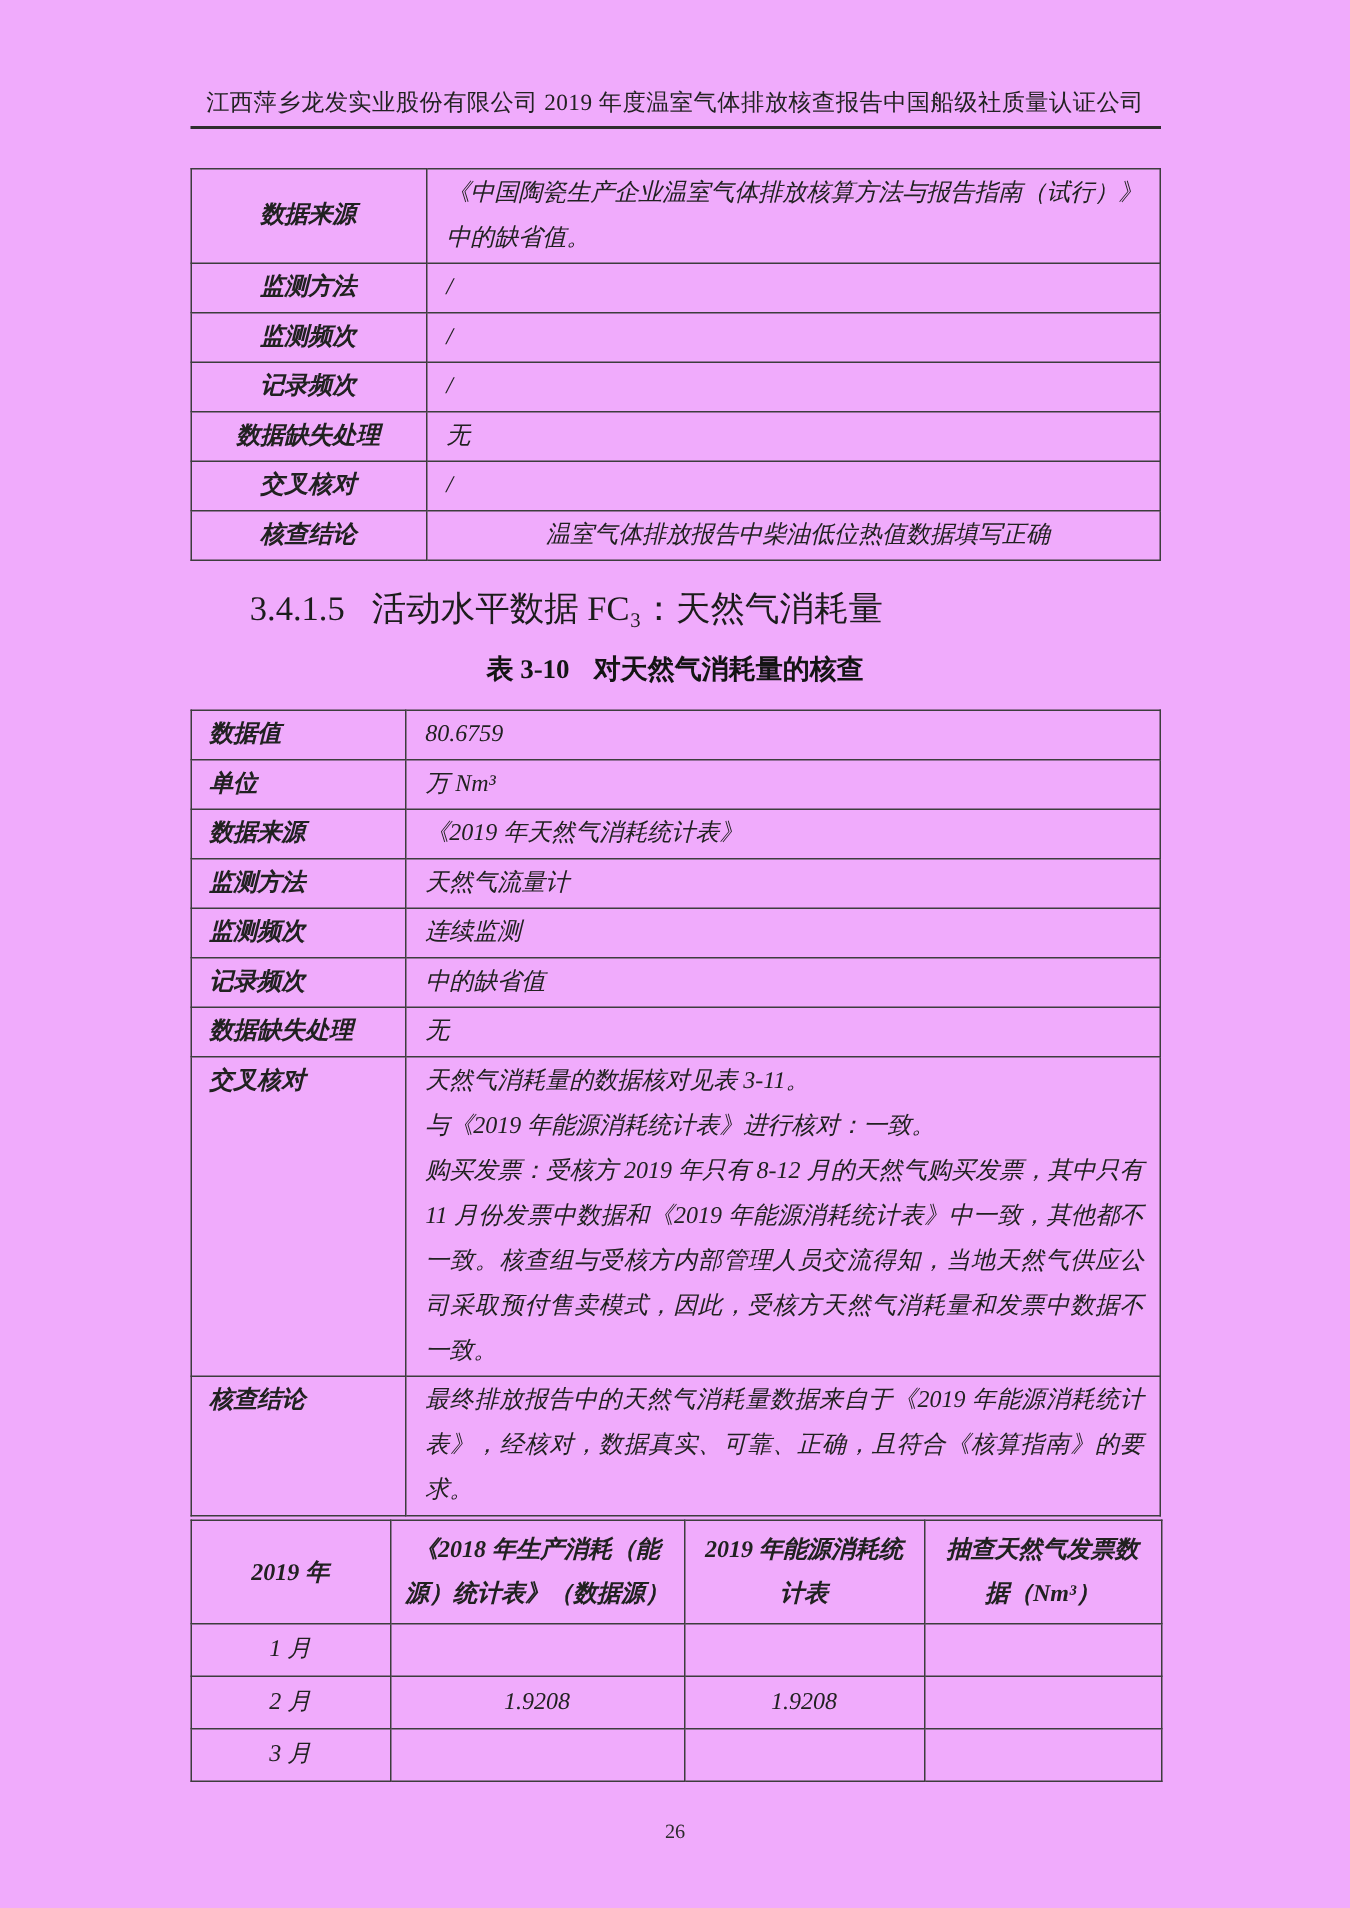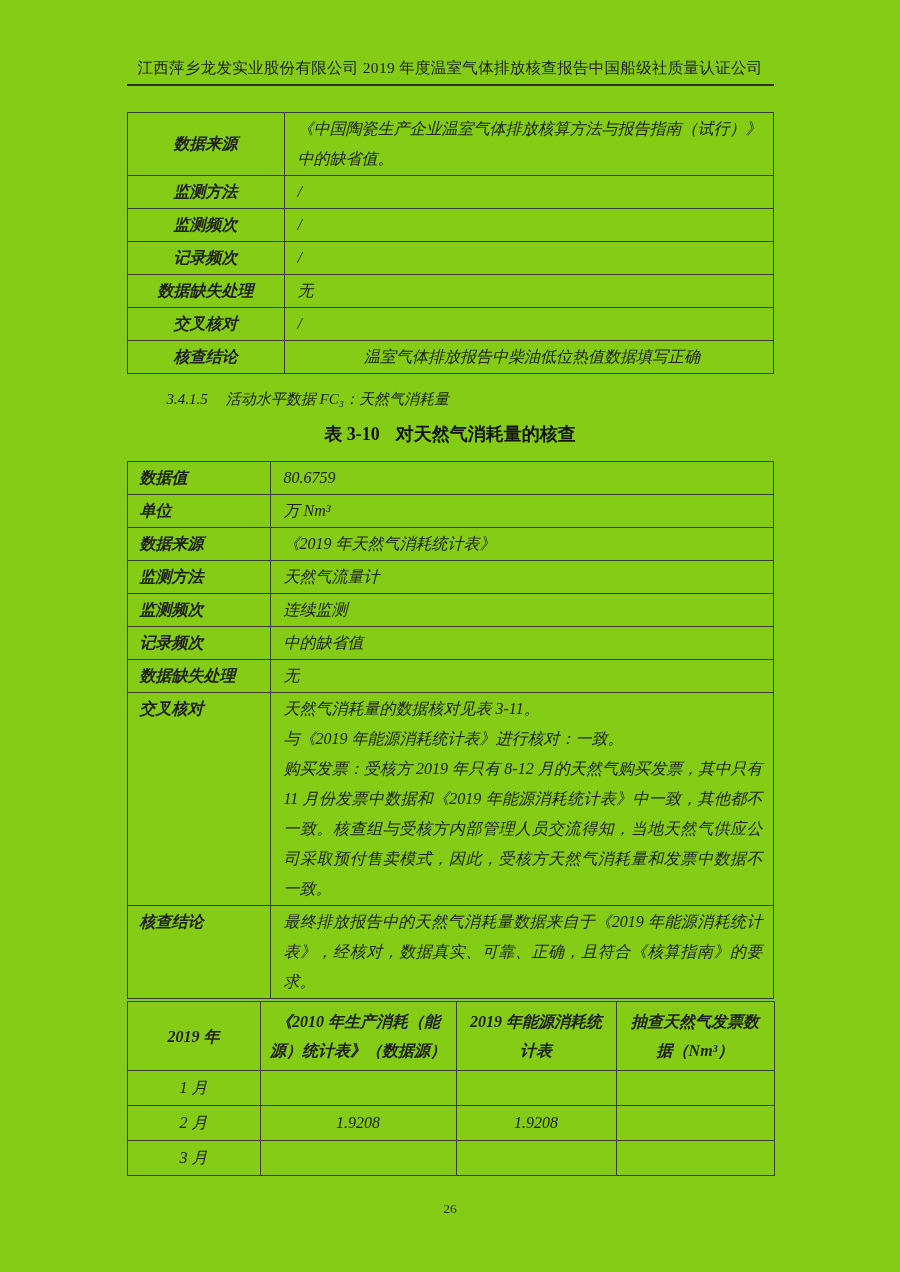--- a/index.html
+++ b/index.html
@@ -4,21 +4,21 @@
 <style>
   * { margin: 0; padding: 0; box-sizing: border-box; }
   html, body { background: #ffffff; }
   body {
     width: 900px; height: 1272px;
     font-family: "Liberation Serif", "DejaVu Serif", serif;
     color: #1f1f1f;
     position: relative;
     overflow: hidden;
   }
-  .page { width: 900px; height: 1272px; background: #84cc16; }
+  .page { width: 900px; height: 1272px; background: #f0abfc; }
   .content { width: 647px; margin: 0 auto; padding-top: 58px; }
 
   .doc-header {
     text-align: center;
     font-size: 15.5px;
     letter-spacing: 0.3px;
     color: #222;
     padding-bottom: 5px;
     border-bottom: 2px solid #2e2e2e;
     white-space: nowrap;
@@ -37,24 +37,23 @@
   .kv1 td.lbl { width: 157px; text-align: center; font-weight: bold; padding: 1px 6px; }
   .kv2 { margin-top: 15px; }
   .kv2 td.lbl { width: 143px; text-align: left; font-weight: bold; padding: 1px 6px 1px 12px; vertical-align: top; }
   td.val { padding: 1px 10px 1px 13px; text-align: left; vertical-align: top; }
   td.val.center { text-align: center; padding-left: 17px; margin-left: 40px; }
   td.val p { margin: 0; text-align: justify; }
 
   .section-heading {
     margin-top: 16px;
     padding-left: 40px;
-    font-size: 15px;
+    font-size: 23px;
     font-weight: normal;
     color: #1c1c1c;
-    font-style: italic;
   }
   .section-heading .sec-no { margin-right: 18px; }
 
   .table-caption {
     margin-top: 13px;
     margin-bottom: 13px;
     text-align: center;
     font-size: 18px;
     font-weight: bold;
     color: #141414;
@@ -173,21 +172,21 @@
           </td>
         </tr>
       </tbody>
     </table>
 
 
     <table class="grid">
       <tbody>
         <tr class="head">
           <td class="c1">2019 年</td>
-          <td class="c2">《2010 年生产消耗（能源）统计表》（数据源）</td>
+          <td class="c2">《2018 年生产消耗（能源）统计表》（数据源）</td>
           <td class="c3">2019 年能源消耗统计表</td>
           <td class="c4">抽查天然气发票数据（Nm³）</td>
         </tr>
         <tr class="body">
           <td class="c1">1 月</td>
           <td class="c2"></td>
           <td class="c3"></td>
           <td class="c4"></td>
         </tr>
         <tr class="body">

